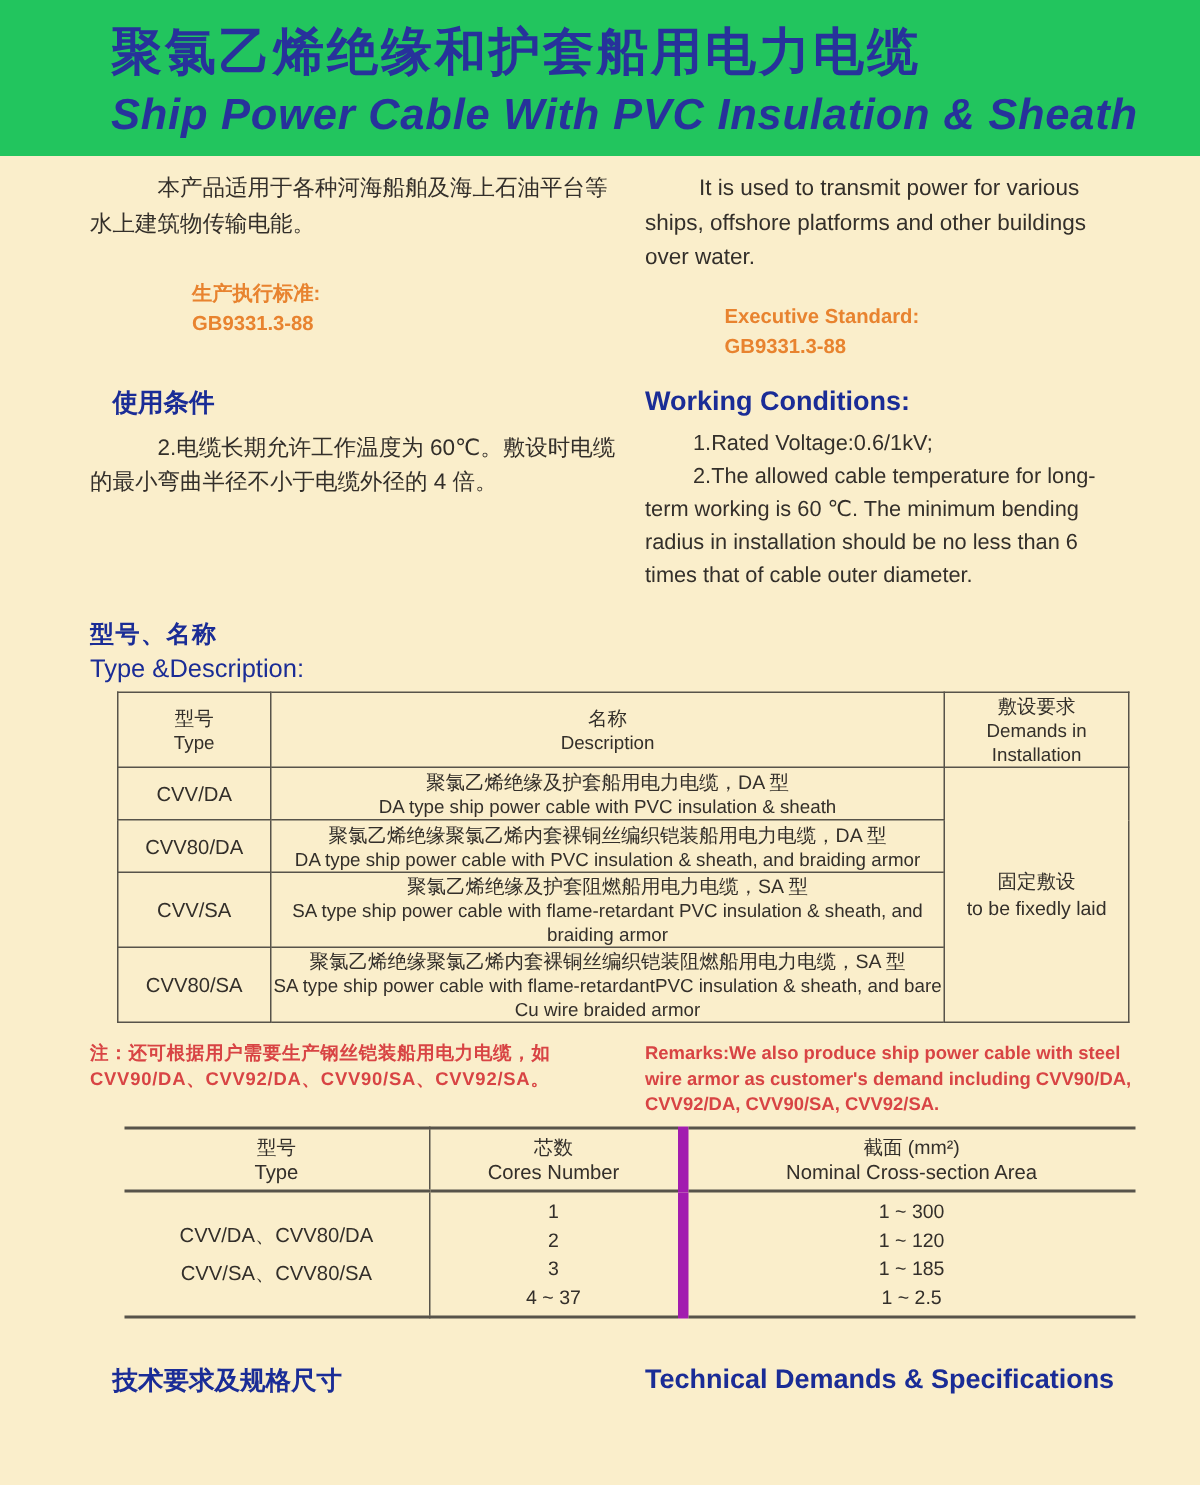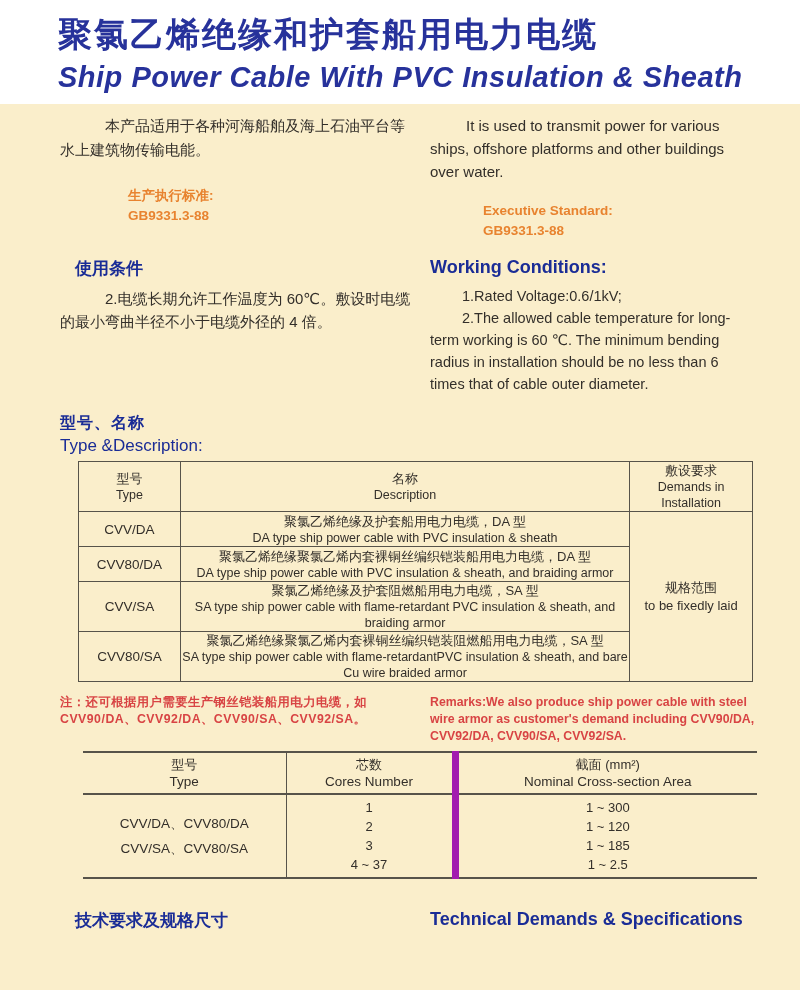--- a/index.html
+++ b/index.html
@@ -4,21 +4,21 @@
 <style>
   * { box-sizing: border-box; }
   html,body { margin:0; padding:0; }
   body {
     width:800px; height:990px; overflow:hidden;
     background:#FAEECB;
     font-family:"Liberation Sans", "DejaVu Sans", sans-serif;
     color:#332F2A;
   }
   
-  .band-header { height:104px; background:#ffffff; padding-left:58px; }
+  .band-header { height:104px; background:#22c55e; padding-left:74px; }
   .title-zh {
     margin:0; padding-top:12px;
     font-size:34px; font-weight:bold; letter-spacing:2px;
     color:#27329B;
   }
   .title-en {
     margin:0; padding-top:3px;
     font-size:29px; font-weight:bold; font-style:italic; letter-spacing:0.5px;
     color:#27329B;
   }
@@ -140,21 +140,21 @@
         <span class="desc-en">Installation</span>
       </th>
     </tr>
     <tr>
       <td class="c-type">CVV/DA</td>
       <td class="c-desc">
         <span class="desc-zh">聚氯乙烯绝缘及护套船用电力电缆，DA 型</span>
         <span class="desc-en">DA type ship power cable with PVC insulation &amp; sheath</span>
       </td>
       <td class="c-dem dem-cell" rowspan="4">
-        <span class="desc-zh">规格范围</span>
+        <span class="desc-zh">固定敷设</span>
         <span>to be fixedly laid</span>
       </td>
     </tr>
     <tr>
       <td class="c-type">CVV80/DA</td>
       <td class="c-desc">
         <span class="desc-zh">聚氯乙烯绝缘聚氯乙烯内套裸铜丝编织铠装船用电力电缆，DA 型</span>
         <span class="desc-en">DA type ship power cable with PVC insulation &amp; sheath, and braiding armor</span>
       </td>
     </tr>

